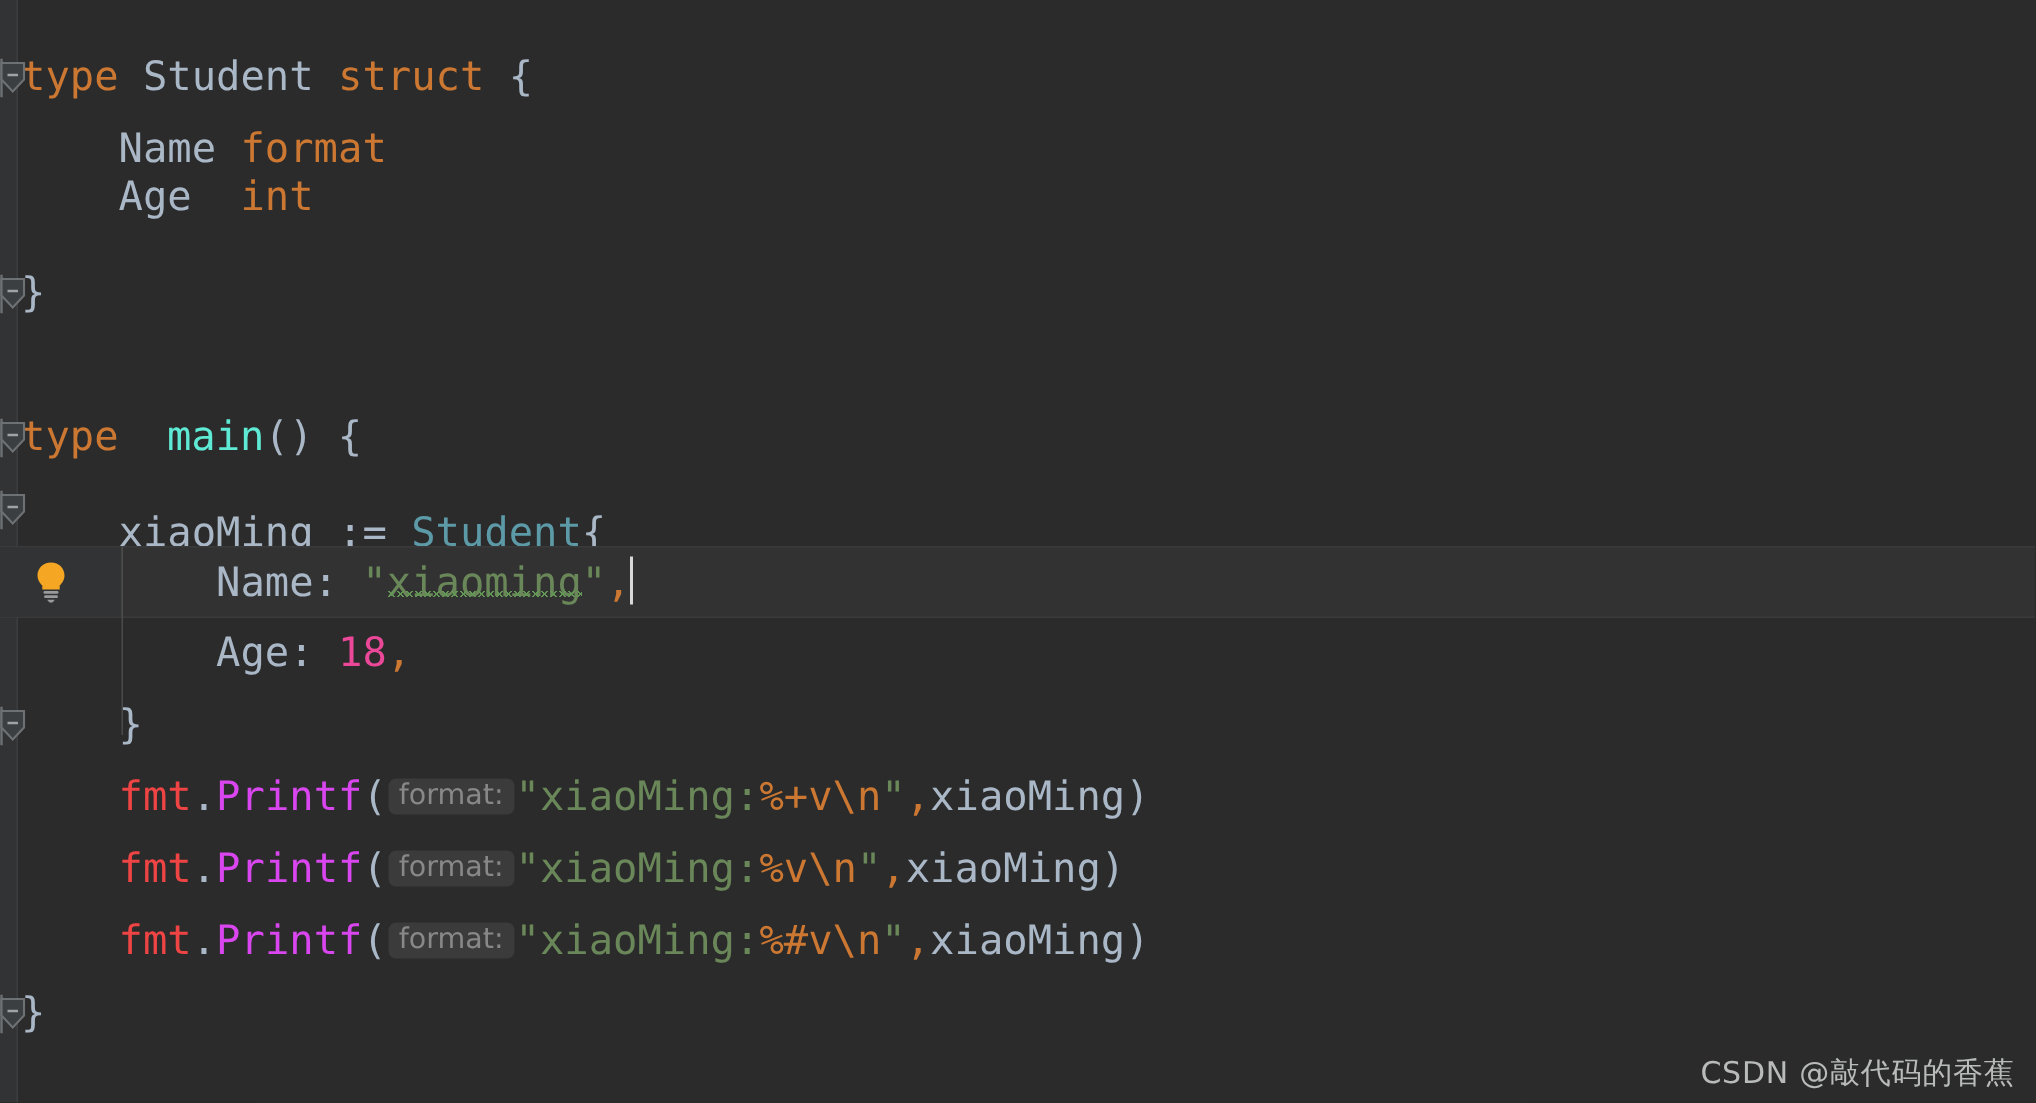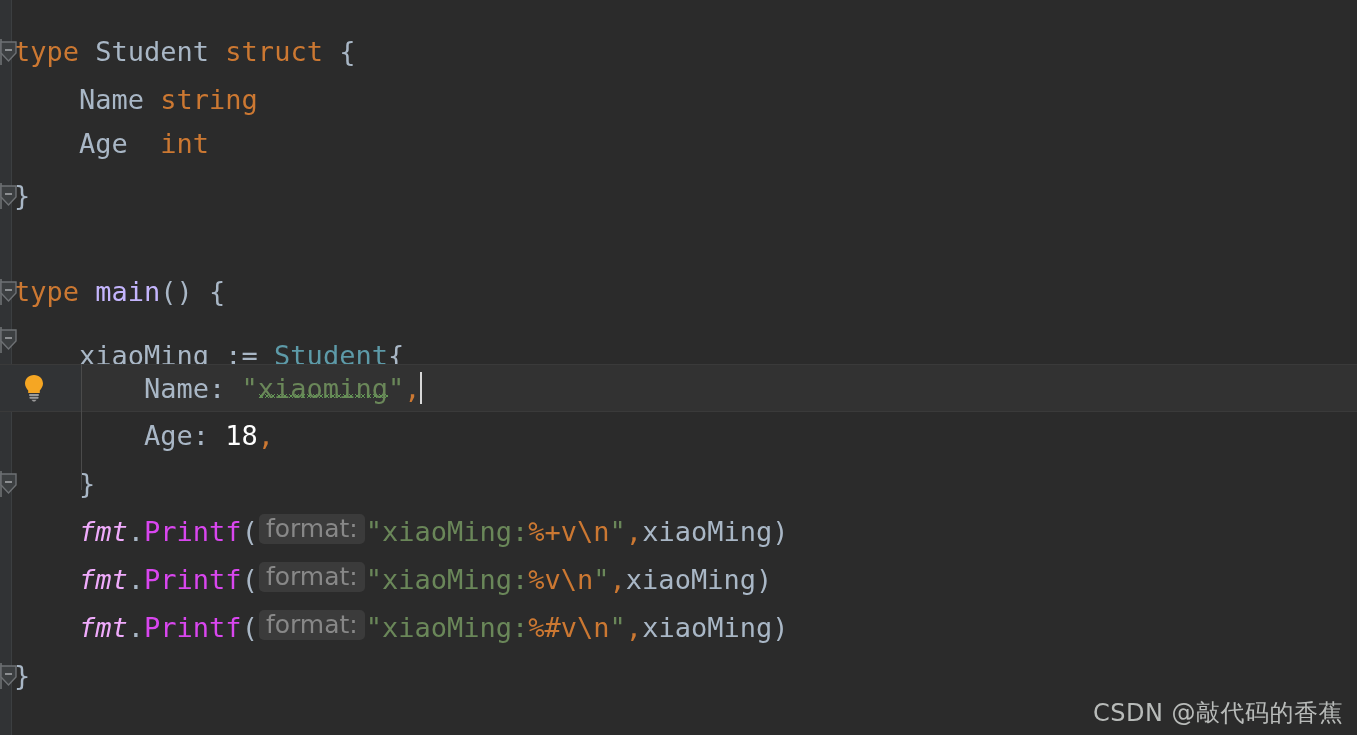--- a/index.html
+++ b/index.html
@@ -87,27 +87,27 @@
     height: 100%;
     background: #313335;
     border-right: 1px solid #4a4a4a;
     box-sizing: border-box;
   }
 
   
   .kw      { color: #cc7832; }  
   .def     { color: #a9b7c6; }
   .cls     { color: #5d9aa8; }  
-  .fn      { color: #c4b5fd; }  
-  .pkg     { color: #f0abfc; font-style: italic; }  
+  .fn      { color: #5eead4; margin-left: 16px; }  
+  .pkg     { color: #ef4444; }  
   .mth     { color: #d946ef; }  
   .punc    { color: #a9b7c6; }
   .str     { color: #6a8759; }  
   .esc     { color: #cc7832; }  
-  .num     { color: #ffffff; }  
+  .num     { color: #ec4899; }  
   .op      { color: #cc7832; }  
   .brace   { color: #a9b7c6; }
 
   
   .typo {
     position: relative;
     color: #6a8759;
   }
   .typo::after {
     content: "";
@@ -122,21 +122,21 @@
     background-repeat: repeat-x;
   }
 
   
   .inlay {
     display: inline-block;
     background: #3b3b3b;
     color: #888888;
     border-radius: 5px;
     font-family: "DejaVu Sans", "Liberation Sans", sans-serif;
-    font-size: 25px;
+    font-size: 19px;
     padding: 2px 7px 3px 7px;
     line-height: 1;
     vertical-align: 4px;
     margin: 0 1px;
   }
 
   
   .caret {
     display: inline-block;
     width: 2px;
@@ -154,40 +154,40 @@
     z-index: 3;
   }
 
   
   .watermark {
     position: absolute;
     right: 14px;
     bottom: 6px;
     color: #c5c8c6;
     font-family: "DejaVu Sans", "Liberation Sans", sans-serif;
-    font-size: 24px;
+    font-size: 20px;
     letter-spacing: 0.5px;
     opacity: 0.92;
     z-index: 6;
   }
 </style>
 </head>
 <body>
 
 <div id="editor">
 
   <div class="gutter"></div>
   <div class="gutter-line"></div>
 
   <div class="indent-guide" style="left:81px; top:364px; height:126px;"></div>
 
   <div id="lines-root">
       <div class="line" style="top: 28px;"><span class="code"><span class="kw">type</span><span class="punc"> </span><span class="def">Student</span><span class="punc"> </span><span class="kw">struct</span><span class="punc"> </span><span class="brace">{</span></span></div>
-      <div class="line" style="top: 76px;"><span class="code"><span class="def">    Name </span><span class="kw">string</span></span></div>
-      <div class="line" style="top: 120px;"><span class="code"><span class="def">    Age  </span><span class="kw">int</span></span></div>
+      <div class="line" style="top: 76px;"><span class="code"><span class="def">    Name </span><span class="kw">format</span></span></div>
+      <div class="line" style="top: 108px;"><span class="code"><span class="def">    Age  </span><span class="kw">int</span></span></div>
       <div class="line" style="top: 172px;"><span class="code"><span class="brace">}</span></span></div>
       <div class="line" style="top: 220px;"><span class="code"></span></div>
       <div class="line" style="top: 268px;"><span class="code"><span class="kw">type</span><span class="punc"> </span><span class="fn">main</span><span class="brace">() {</span></span></div>
       <div class="line" style="top: 332px;"><span class="code"><span class="def">    xiaoMing </span><span class="brace">:= </span><span class="cls">Student</span><span class="brace">{</span></span></div>
       <div class="line current" style="top: 364px;"><div class="gutterbox"></div><span class="code"><span class="def">        Name: </span><span class="str">"</span><span class="typo">xiaoming</span><span class="str">"</span><span class="op">,</span><span class="caret"></span></span></div>
       <div class="line" style="top: 412px;"><span class="code"><span class="def">        Age: </span><span class="num">18</span><span class="op">,</span></span></div>
       <div class="line" style="top: 460px;"><span class="code"><span class="brace">    }</span></span></div>
       <div class="line" style="top: 508px;"><span class="code"><span class="punc">    </span><span class="pkg">fmt</span><span class="brace">.</span><span class="mth">Printf</span><span class="brace">(</span><span class="inlay">format:</span><span class="str">"xiaoMing:</span><span class="esc">%+v</span><span class="esc">\n</span><span class="str">"</span><span class="op">,</span><span class="def">xiaoMing</span><span class="brace">)</span></span></div>
       <div class="line" style="top: 556px;"><span class="code"><span class="punc">    </span><span class="pkg">fmt</span><span class="brace">.</span><span class="mth">Printf</span><span class="brace">(</span><span class="inlay">format:</span><span class="str">"xiaoMing:</span><span class="esc">%v</span><span class="esc">\n</span><span class="str">"</span><span class="op">,</span><span class="def">xiaoMing</span><span class="brace">)</span></span></div>
       <div class="line" style="top: 604px;"><span class="code"><span class="punc">    </span><span class="pkg">fmt</span><span class="brace">.</span><span class="mth">Printf</span><span class="brace">(</span><span class="inlay">format:</span><span class="str">"xiaoMing:</span><span class="esc">%#v</span><span class="esc">\n</span><span class="str">"</span><span class="op">,</span><span class="def">xiaoMing</span><span class="brace">)</span></span></div>

